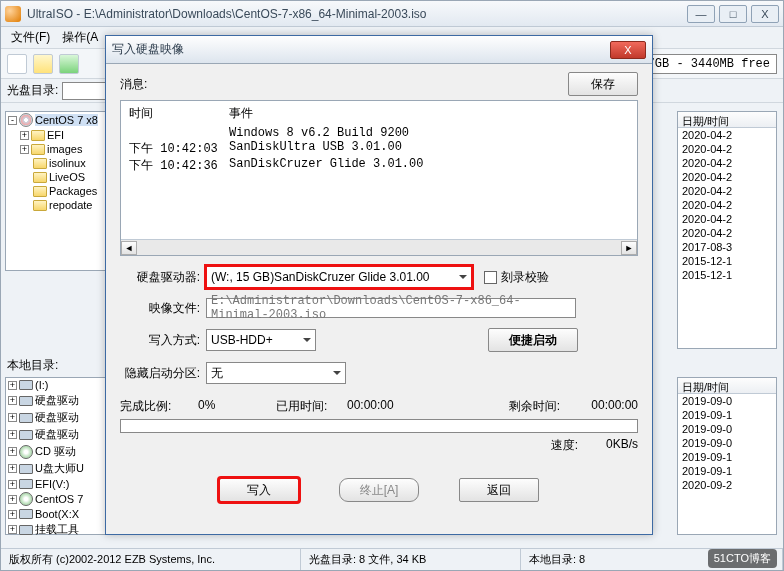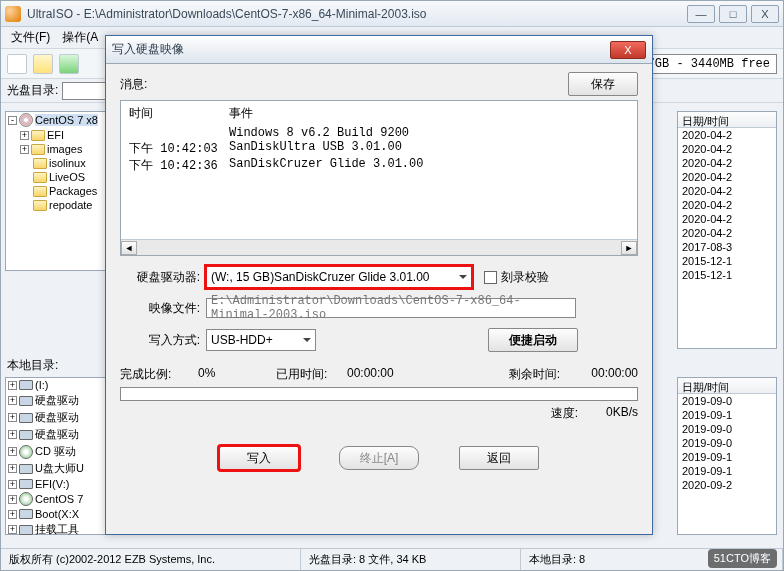--- a/index.html
+++ b/index.html
@@ -295,20 +295,26 @@
       <div class="form-row">
         <div class="flabel">写入方式:</div>
         <div class="select" style="width:110px;">
           <span>USB-HDD+</span>
         </div>
         <span style="flex:1"></span>
         <button class="std" style="width:90px;font-weight:bold;">便捷启动</button>
         <span style="width:60px"></span>
       </div>
 
+      <div class="form-row">
+        <div class="flabel">隐藏启动分区:</div>
+        <div class="select" style="width:140px;">
+          <span>无</span>
+        </div>
+      </div>
 
       <div class="progress-area">
         <div style="display:flex; gap:8px;">
           <span style="width:70px;">完成比例:</span>
           <span style="width:70px;">0%</span>
           <span>已用时间:</span>
           <span style="width:70px; text-align:center;">00:00:00</span>
           <span style="flex:1"></span>
           <span>剩余时间:</span>
           <span style="width:70px; text-align:right;">00:00:00</span>

